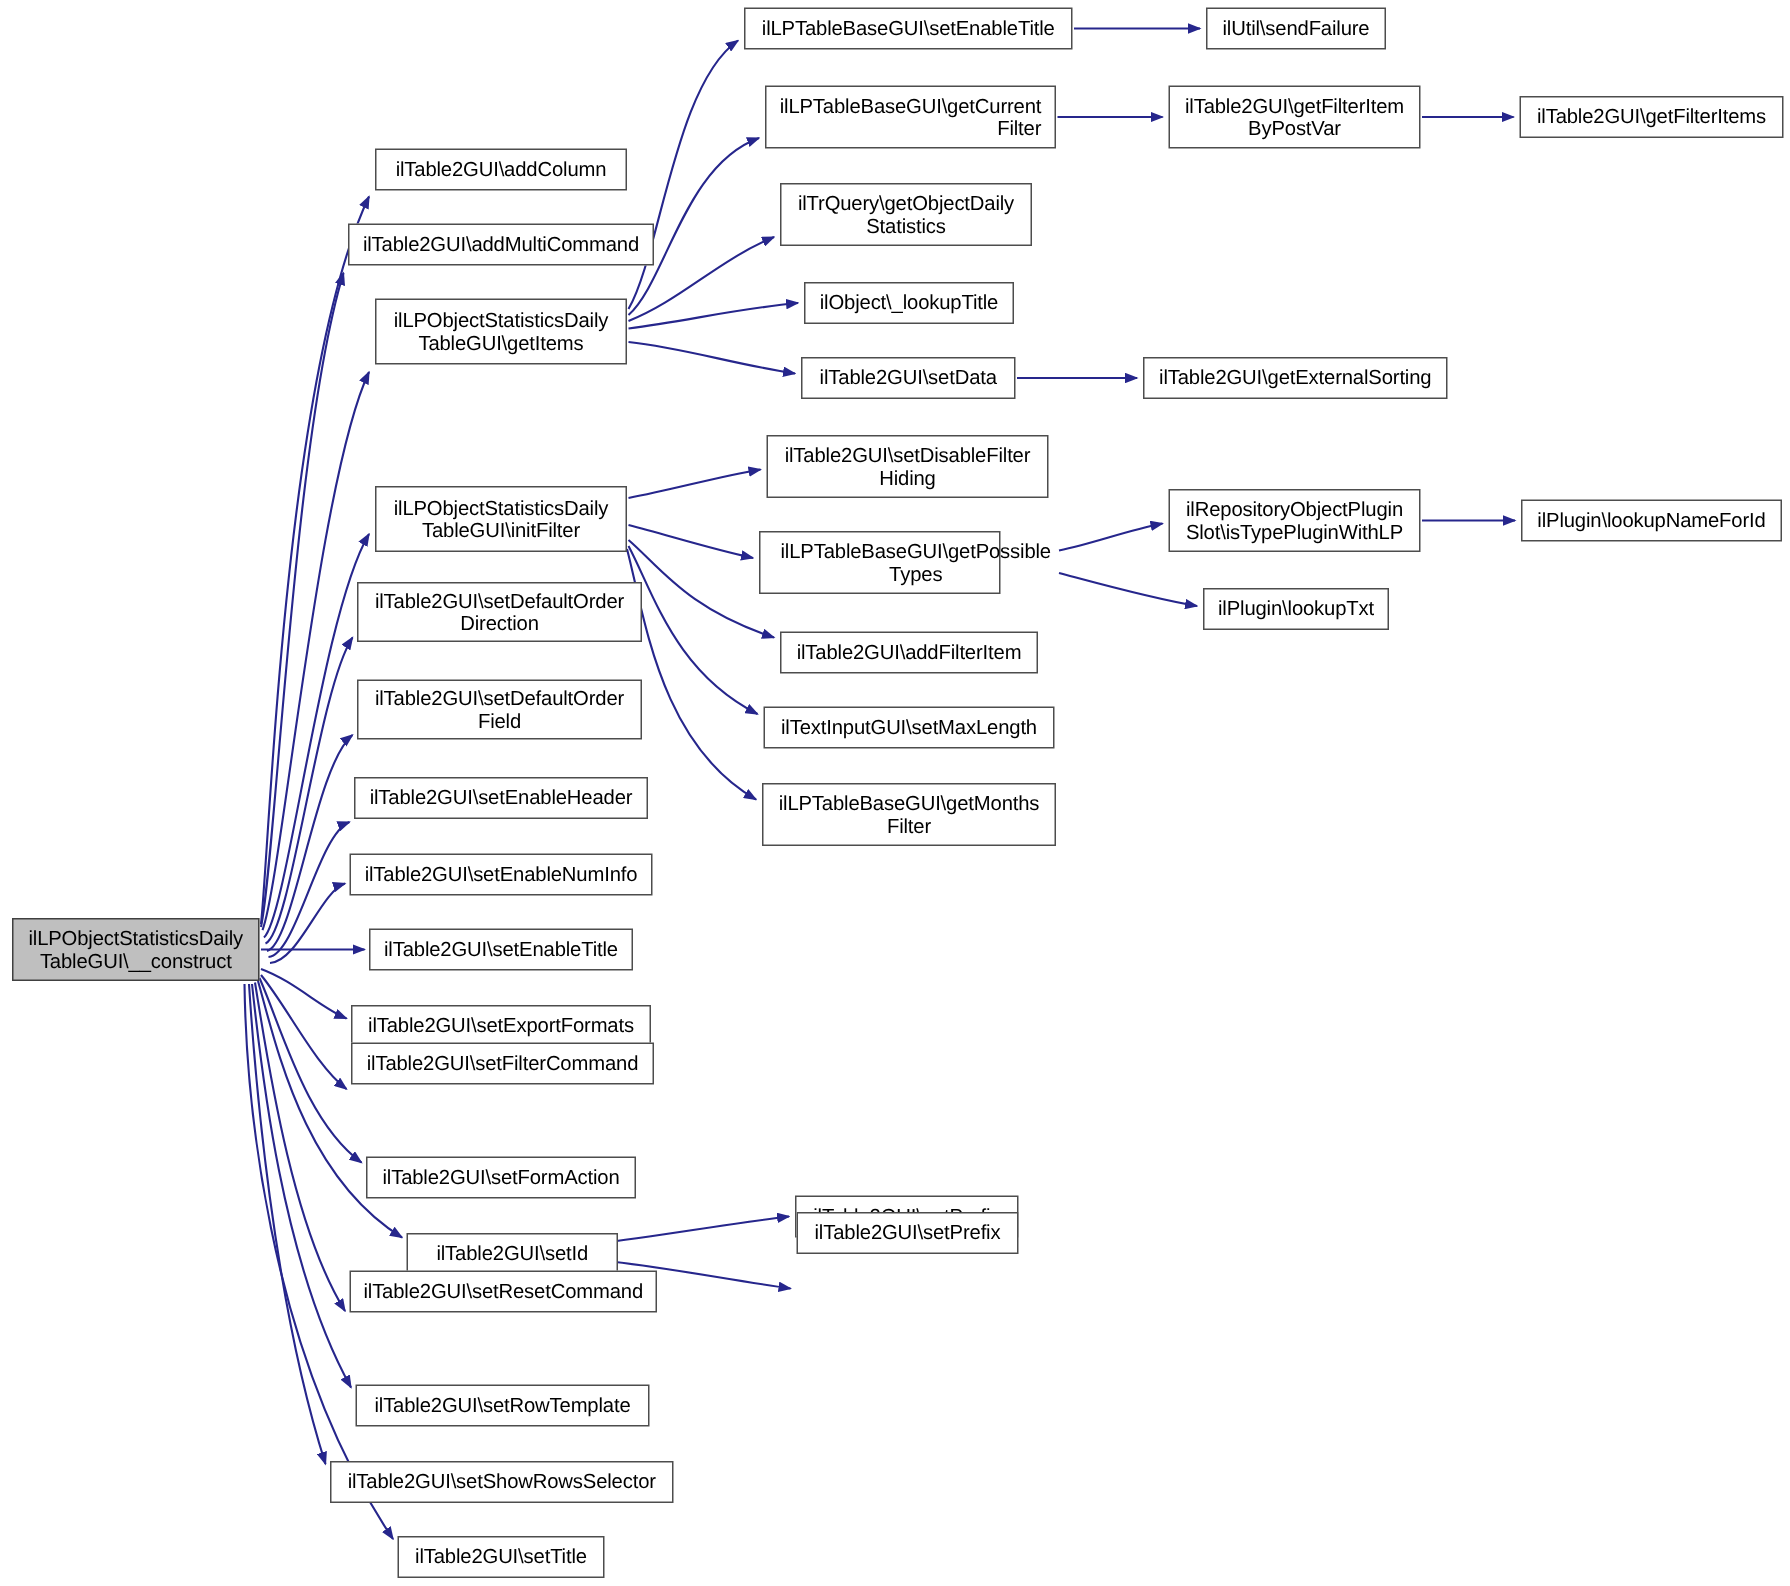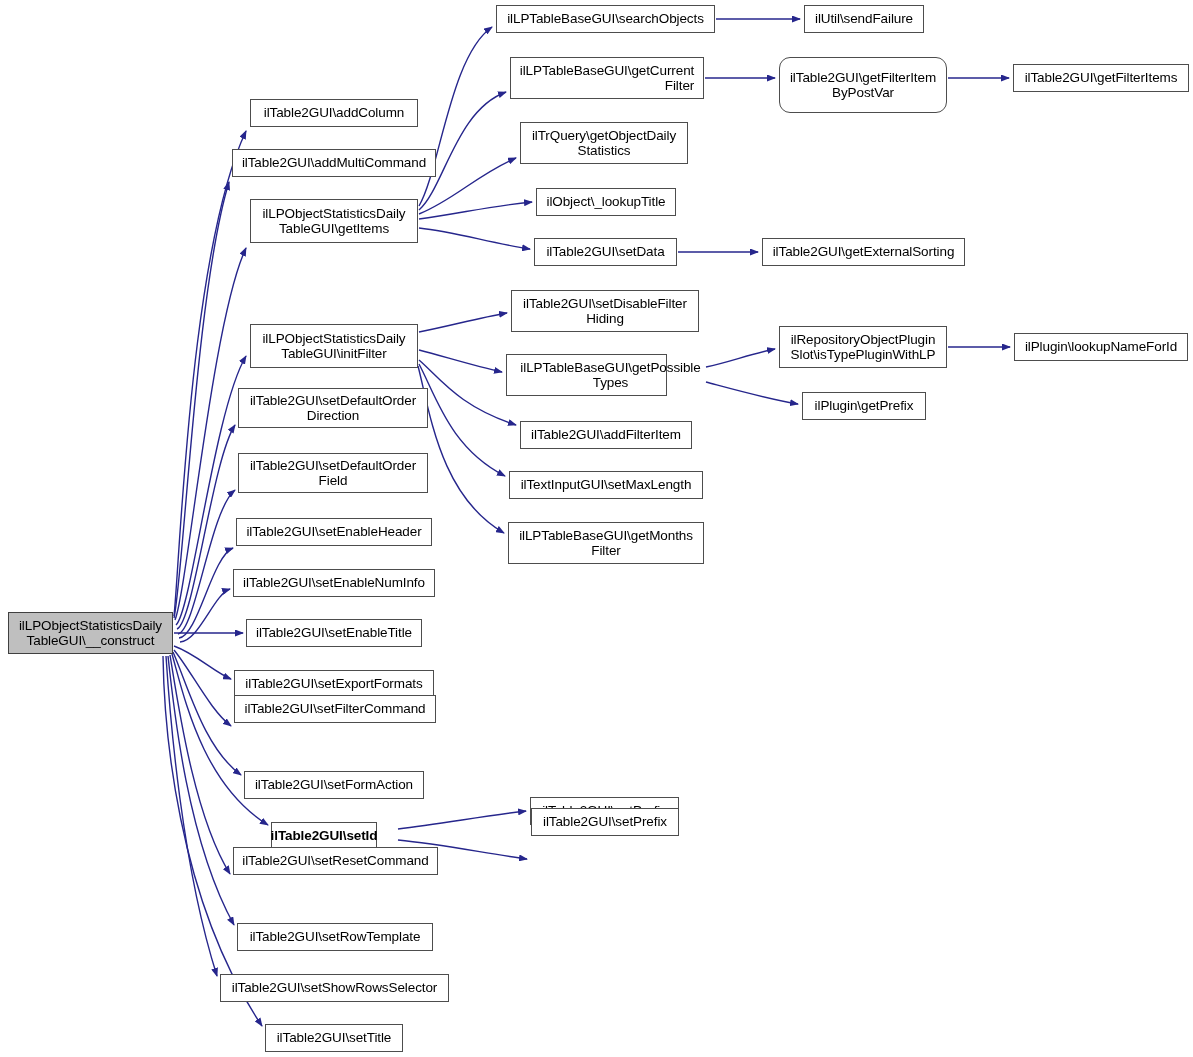--- a/index.html
+++ b/index.html
@@ -109,45 +109,45 @@
       <div class="gnode" style="left: 238px; top: 388px; width: 190px; height: 40px;"><span class="gnode-label">ilTable2GUI\setDefaultOrder
 Direction</span></div>
       <div class="gnode" style="left: 238px; top: 453px; width: 190px; height: 40px;"><span class="gnode-label">ilTable2GUI\setDefaultOrder
 Field</span></div>
       <div class="gnode" style="left: 236px; top: 518px; width: 196px; height: 28px;"><span class="gnode-label">ilTable2GUI\setEnableHeader</span></div>
       <div class="gnode" style="left: 233px; top: 569px; width: 202px; height: 28px;"><span class="gnode-label">ilTable2GUI\setEnableNumInfo</span></div>
       <div class="gnode" style="left: 246px; top: 619px; width: 176px; height: 28px;"><span class="gnode-label">ilTable2GUI\setEnableTitle</span></div>
       <div class="gnode" style="left: 234px; top: 670px; width: 200px; height: 28px;"><span class="gnode-label">ilTable2GUI\setExportFormats</span></div>
       <div class="gnode" style="left: 234px; top: 695px; width: 202px; height: 28px;"><span class="gnode-label">ilTable2GUI\setFilterCommand</span></div>
       <div class="gnode" style="left: 244px; top: 771px; width: 180px; height: 28px;"><span class="gnode-label">ilTable2GUI\setFormAction</span></div>
-      <div class="gnode" style="left: 271px; top: 822px; width: 106px; height: 28px; font-weight: bold;"><span class="gnode-label">ilTable2GUI\setId</span></div>
+      <div class="gnode" style="left: 271px; top: 822px; width: 141px; height: 28px;"><span class="gnode-label">ilTable2GUI\setId</span></div>
       <div class="gnode" style="left: 233px; top: 847px; width: 205px; height: 28px; text-align: right;"><span class="gnode-label">ilTable2GUI\setResetCommand</span></div>
       <div class="gnode" style="left: 237px; top: 923px; width: 196px; height: 28px;"><span class="gnode-label">ilTable2GUI\setRowTemplate</span></div>
       <div class="gnode" style="left: 220px; top: 974px; width: 229px; height: 28px;"><span class="gnode-label">ilTable2GUI\setShowRowsSelector</span></div>
       <div class="gnode" style="left: 265px; top: 1024px; width: 138px; height: 28px;"><span class="gnode-label">ilTable2GUI\setTitle</span></div>
-      <div class="gnode" style="left: 496px; top: 5px; width: 219px; height: 28px;"><span class="gnode-label">ilLPTableBaseGUI\searchObjects</span></div>
+      <div class="gnode" style="left: 496px; top: 5px; width: 219px; height: 28px;"><span class="gnode-label">ilLPTableBaseGUI\setEnableTitle</span></div>
       <div class="gnode" style="left: 510px; top: 57px; width: 194px; height: 42px; text-align: right;"><span class="gnode-label">ilLPTableBaseGUI\getCurrent
 Filter</span></div>
       <div class="gnode" style="left: 520px; top: 122px; width: 168px; height: 42px;"><span class="gnode-label">ilTrQuery\getObjectDaily
 Statistics</span></div>
       <div class="gnode" style="left: 536px; top: 188px; width: 140px; height: 28px;"><span class="gnode-label">ilObject\_lookupTitle</span></div>
       <div class="gnode" style="left: 534px; top: 238px; width: 143px; height: 28px;"><span class="gnode-label">ilTable2GUI\setData</span></div>
       <div class="gnode" style="left: 511px; top: 290px; width: 188px; height: 42px;"><span class="gnode-label">ilTable2GUI\setDisableFilter
 Hiding</span></div>
       <div class="gnode" style="left: 506px; top: 354px; width: 161px; height: 42px; padding-left: 48px;"><span class="gnode-label">ilLPTableBaseGUI\getPossible
 Types</span></div>
       <div class="gnode" style="left: 520px; top: 421px; width: 172px; height: 28px;"><span class="gnode-label">ilTable2GUI\addFilterItem</span></div>
       <div class="gnode" style="left: 509px; top: 471px; width: 194px; height: 28px;"><span class="gnode-label">ilTextInputGUI\setMaxLength</span></div>
       <div class="gnode" style="left: 508px; top: 522px; width: 196px; height: 42px;"><span class="gnode-label">ilLPTableBaseGUI\getMonths
 Filter</span></div>
       <div class="gnode" style="left: 530px; top: 797px; width: 149px; height: 28px;"><span class="gnode-label">ilTable2GUI\getPrefix</span></div>
       <div class="gnode" style="left: 531px; top: 808px; width: 148px; height: 28px;"><span class="gnode-label">ilTable2GUI\setPrefix</span></div>
       <div class="gnode" style="left: 804px; top: 5px; width: 120px; height: 28px;"><span class="gnode-label">ilUtil\sendFailure</span></div>
-      <div class="gnode" style="left: 779px; top: 57px; width: 168px; height: 56px; border-radius: 11px;"><span class="gnode-label">ilTable2GUI\getFilterItem
+      <div class="gnode" style="left: 779px; top: 57px; width: 168px; height: 42px;"><span class="gnode-label">ilTable2GUI\getFilterItem
 ByPostVar</span></div>
       <div class="gnode" style="left: 1013px; top: 64px; width: 176px; height: 28px;"><span class="gnode-label">ilTable2GUI\getFilterItems</span></div>
       <div class="gnode" style="left: 762px; top: 238px; width: 203px; height: 28px;"><span class="gnode-label">ilTable2GUI\getExternalSorting</span></div>
       <div class="gnode" style="left: 779px; top: 326px; width: 168px; height: 42px;"><span class="gnode-label">ilRepositoryObjectPlugin
 Slot\isTypePluginWithLP</span></div>
       <div class="gnode" style="left: 1014px; top: 333px; width: 174px; height: 28px;"><span class="gnode-label">ilPlugin\lookupNameForId</span></div>
-      <div class="gnode" style="left: 802px; top: 392px; width: 124px; height: 28px;"><span class="gnode-label">ilPlugin\getPrefix</span></div>
+      <div class="gnode" style="left: 802px; top: 392px; width: 124px; height: 28px;"><span class="gnode-label">ilPlugin\lookupTxt</span></div>
     </div>
 </div>
 
 </body></html>

